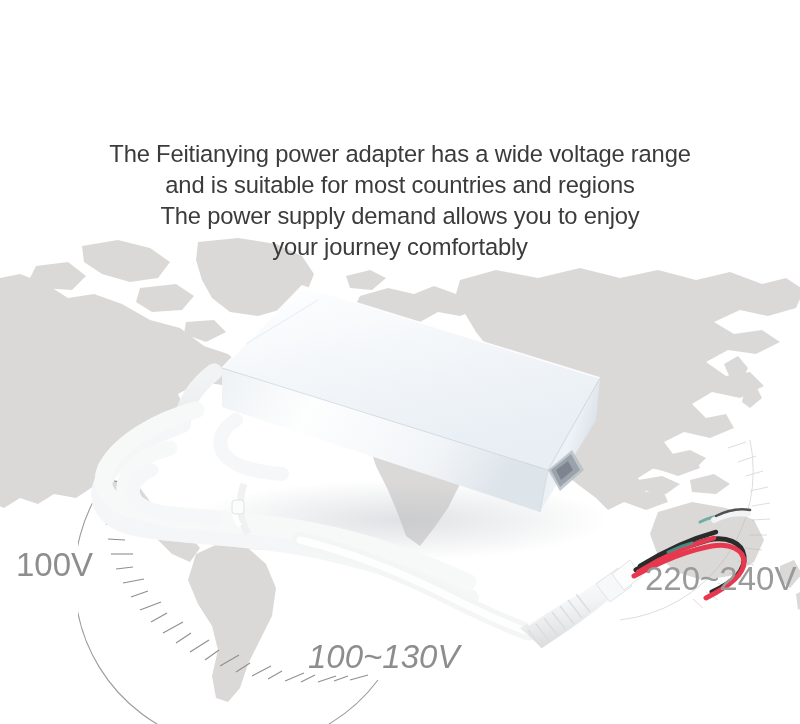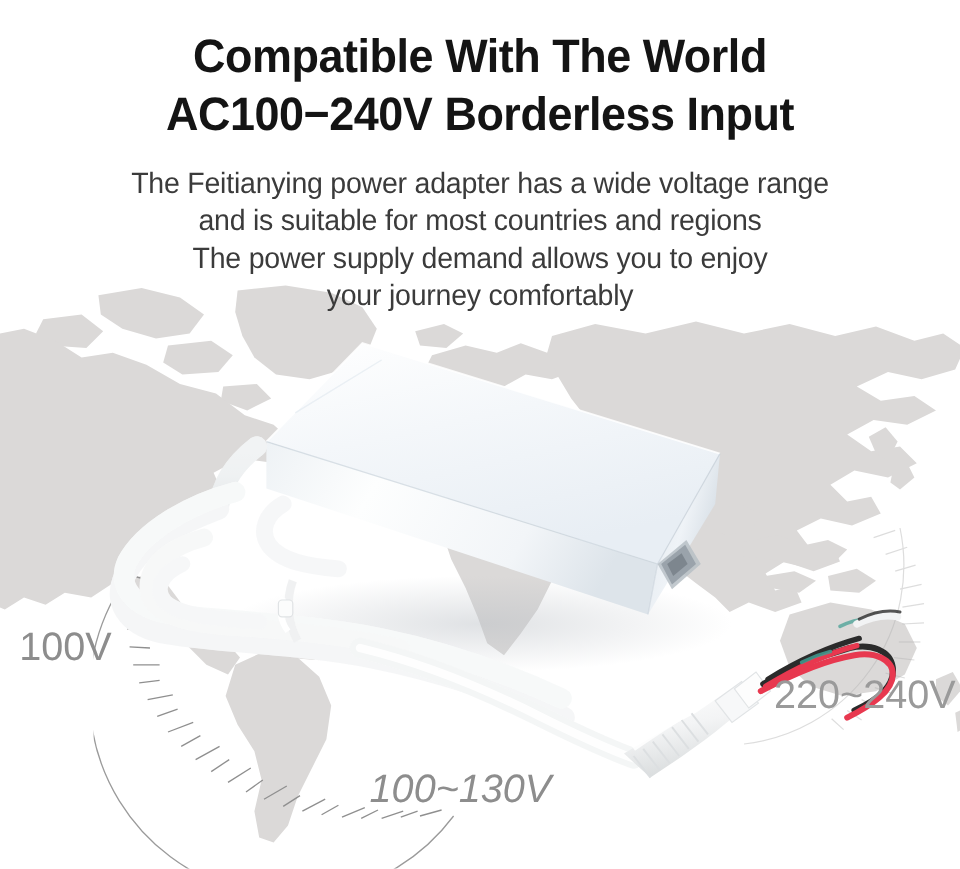--- a/index.html
+++ b/index.html
@@ -93,21 +93,21 @@
   
   .volt {
     position: absolute;
     z-index: 6;
     color: #8d8d8d;
     font-size: 33px;
     line-height: 1;
     white-space: nowrap;
     letter-spacing: 0px;
   }
-  .volt-left   { left: 16px;  top: 522px; }
+  .volt-left   { left: 16px;  top: 548px; }
   .volt-bottom { left: 308px; top: 640px; font-style: italic; }
   .volt-right  { left: 645px; top: 562px; color: #9a9a9a; text-align: right; }
 
   
   .product {
     position: absolute;
     left: 0; top: 0;
     width: 800px; height: 724px;
     z-index: 5;
     pointer-events: none;
@@ -395,24 +395,20 @@
 
         <path d="M668,552 C676,548 684,545 692,543" stroke="#3f9d92" stroke-width="3" opacity=".85"></path>
         <path d="M700,522 C708,518 716,516 722,516" stroke="#3f9d92" stroke-width="3" opacity=".7"></path>
 
         <path d="M714,520 C726,514 738,512 748,514" stroke="#f2f3f4" stroke-width="6"></path>
         <path d="M716,516 C728,510 740,508 750,510" stroke="#2b2b2b" stroke-width="2.5" opacity=".8"></path>
       </g>
     </svg>
   </div>
 
-  <div class="headline">
-    <span class="hl">Compatible With The World</span>
-    <span class="hl">AC100−240V Borderless Input</span>
-  </div>
 
   <div class="subcopy">
     <span class="sl">The Feitianying power adapter has a wide voltage range</span>
     <span class="sl">and is suitable for most countries and regions</span>
     <span class="sl">The power supply demand allows you to enjoy</span>
     <span class="sl">your journey comfortably</span>
   </div>
 
 </div>
 

